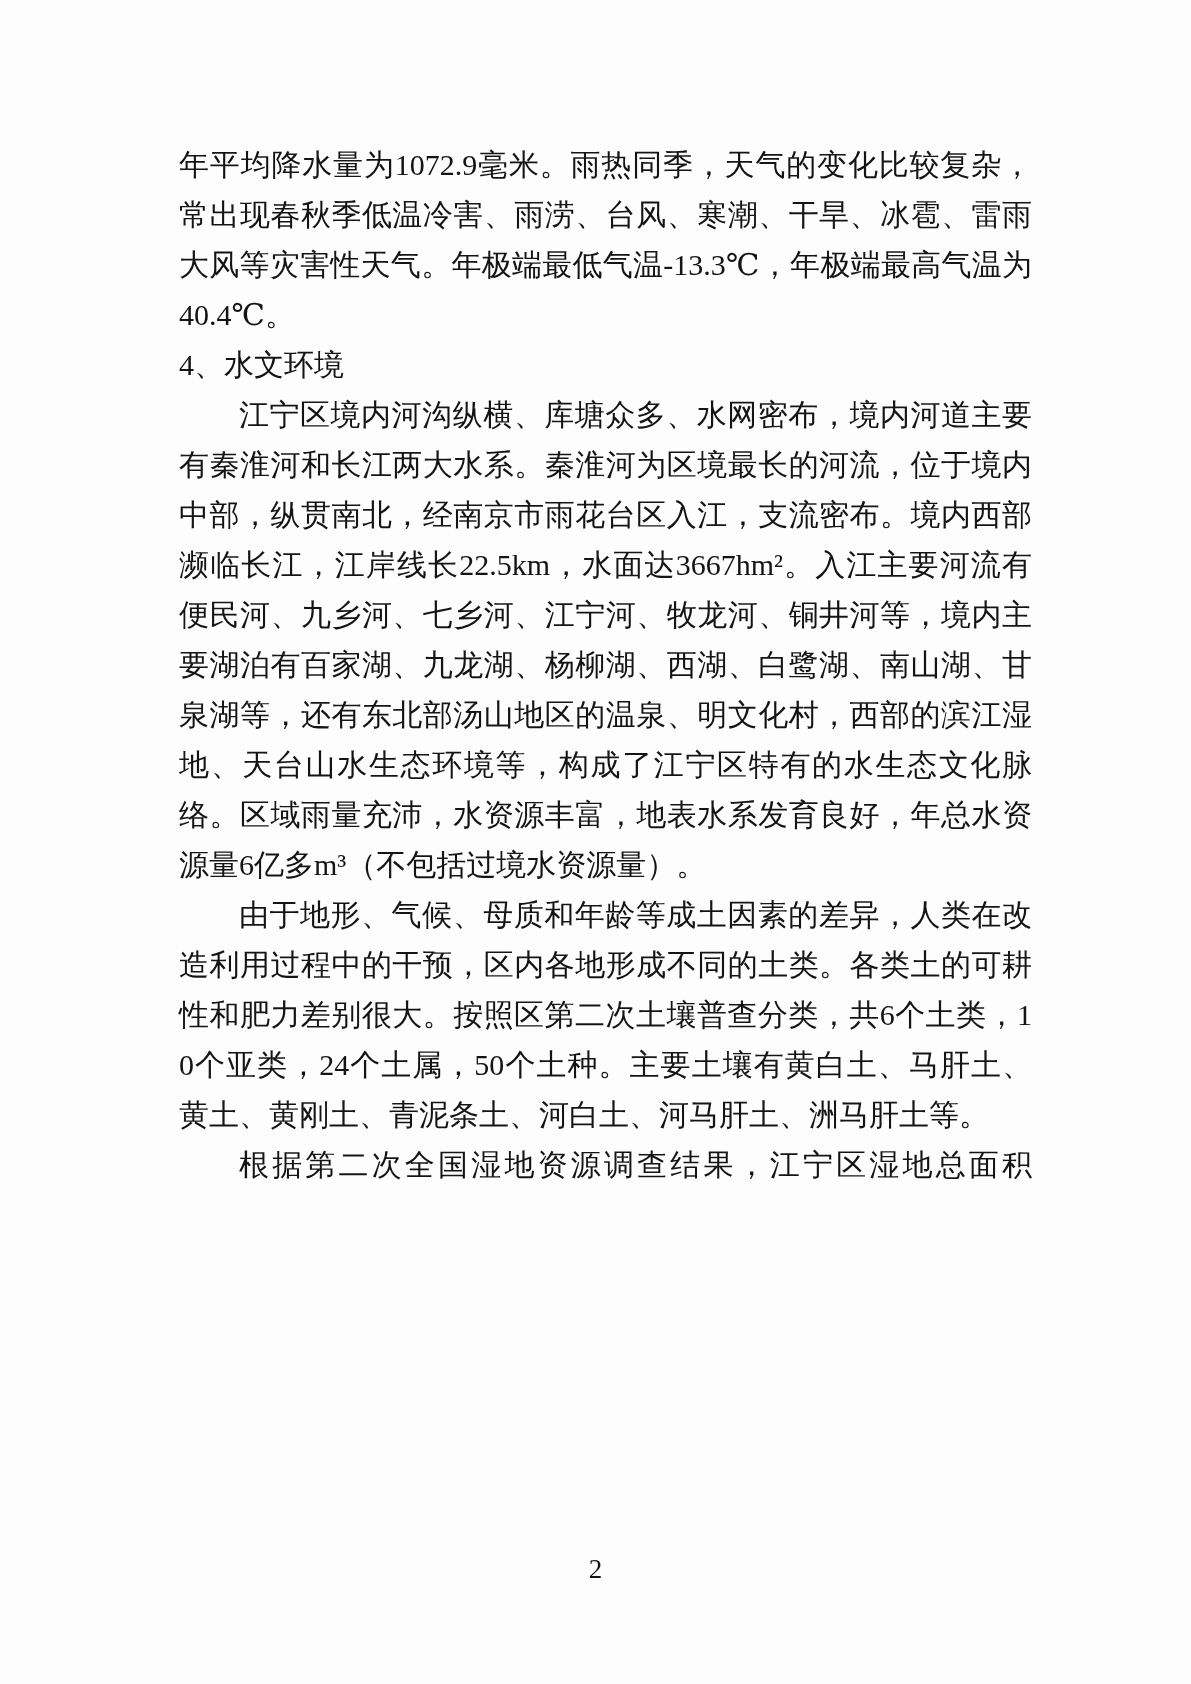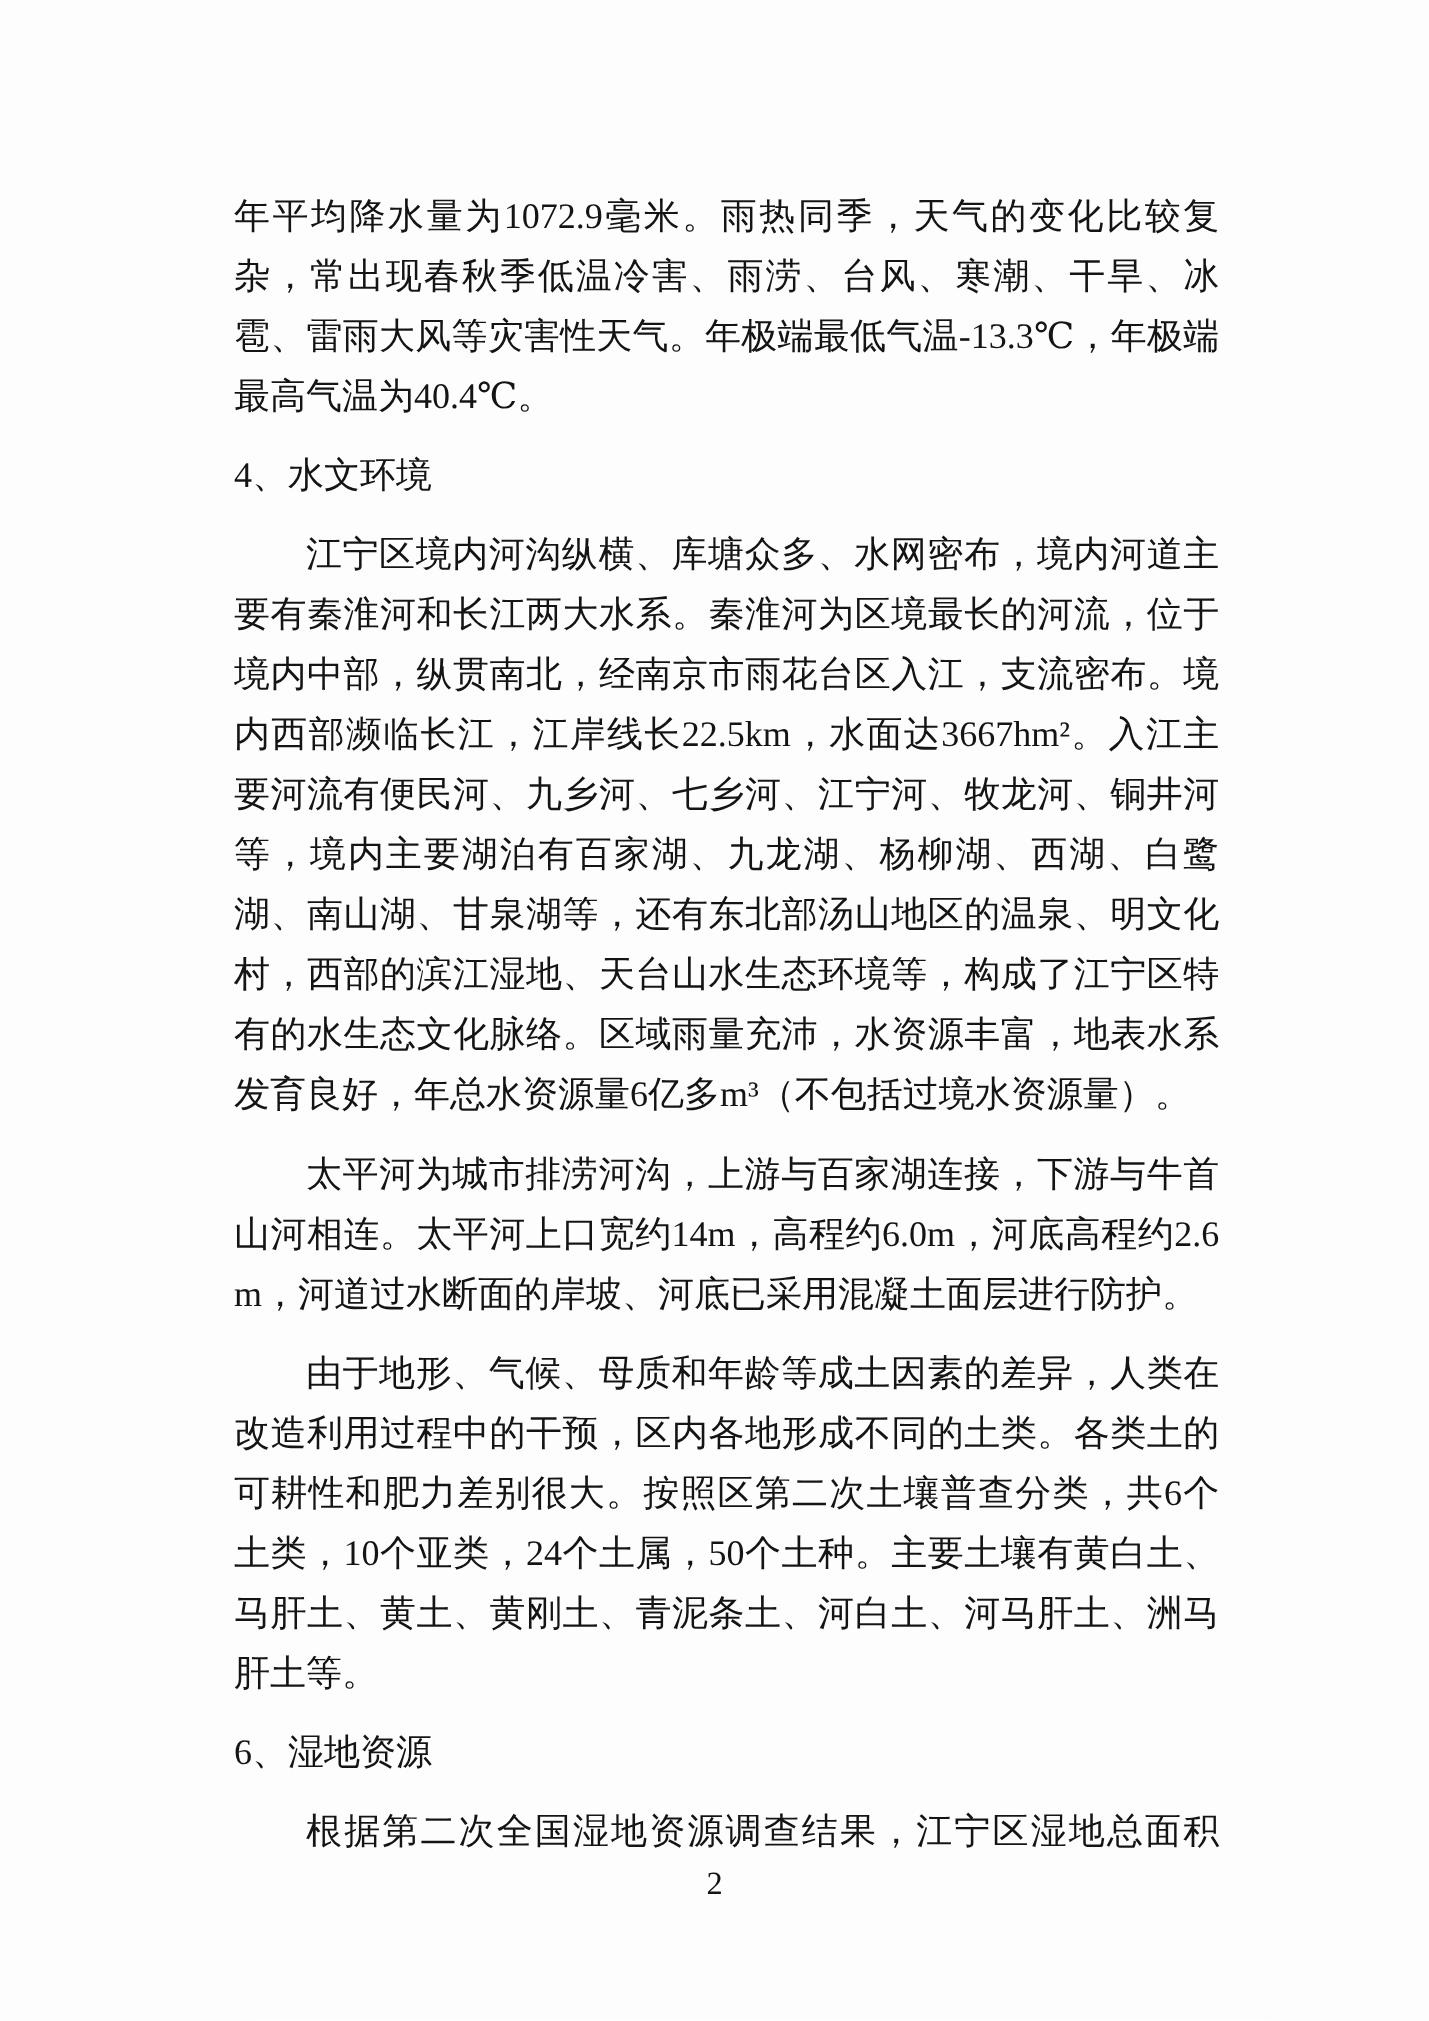--- a/index.html
+++ b/index.html
@@ -17,21 +17,21 @@
     color: #141414;
   }
   .content {
     position: absolute;
     left: 179px;
     top: 140px;
     width: 853px;
   }
   .content p,
   .content h2 {
-    margin: 16px;
+    margin: 0;
     padding: 0;
     font-size: 30px;
     line-height: 50px;
     font-weight: normal;
     text-align: justify;
     text-justify: inter-character;
     word-break: break-all;
   }
   .heading {
     font-weight: bold;
@@ -63,25 +63,23 @@
 <div class="page">
   <div class="content">
 
     <p class="no-indent">年平均降水量为1072.9毫米。雨热同季，天气的变化比较复杂，常出现春秋季低温冷害、雨涝、台风、寒潮、干旱、冰雹、雷雨大风等灾害性天气。年极端最低气温-13.3℃，年极端最高气温为40.4℃。</p>
 
     <h2 class="heading">4、水文环境</h2>
 
     <p class="indent">江宁区境内河沟纵横、库塘众多、水网密布，境内河道主要有秦淮河和长江两大水系。秦淮河为区境最长的河流，位于境内中部，纵贯南北，经南京市雨花台区入江，支流密布。境内西部濒临长江，江岸线长22.5km，水面达3667hm²。入江主要河流有便民河、九乡河、七乡河、江宁河、牧龙河、铜井河等，境内主要湖泊有百家湖、九龙湖、杨柳湖、西湖、白鹭湖、南山湖、甘泉湖等，还有东北部汤山地区的温泉、明文化村，西部的滨江湿地、天台山水生态环境等，构成了江宁区特有的水生态文化脉络。区域雨量充沛，水资源丰富，地表水系发育良好，年总水资源量6亿多m³（不包括过境水资源量）。</p>
 
 
-    <p class="indent">太平河为城市排涝河沟，上游与百家湖连接，下游与牛首山河相连。太平河上口宽约14m，高程约6.0m，河底高程约2.6m，河道过水断面的岸坡、河底已采用混凝土面层进行防护。</p>
 
 
     <p class="indent">由于地形、气候、母质和年龄等成土因素的差异，人类在改造利用过程中的干预，区内各地形成不同的土类。各类土的可耕性和肥力差别很大。按照区第二次土壤普查分类，共6个土类，10个亚类，24个土属，50个土种。主要土壤有黄白土、马肝土、黄土、黄刚土、青泥条土、河白土、河马肝土、洲马肝土等。</p>
 
-    <h2 class="heading">6、湿地资源</h2>
 
     <p class="indent stretch">根据第二次全国湿地资源调查结果，江宁区湿地总面积</p>
 
   </div>
 
   <div class="page-num">2</div>
 </div>
 
 </body></html>

